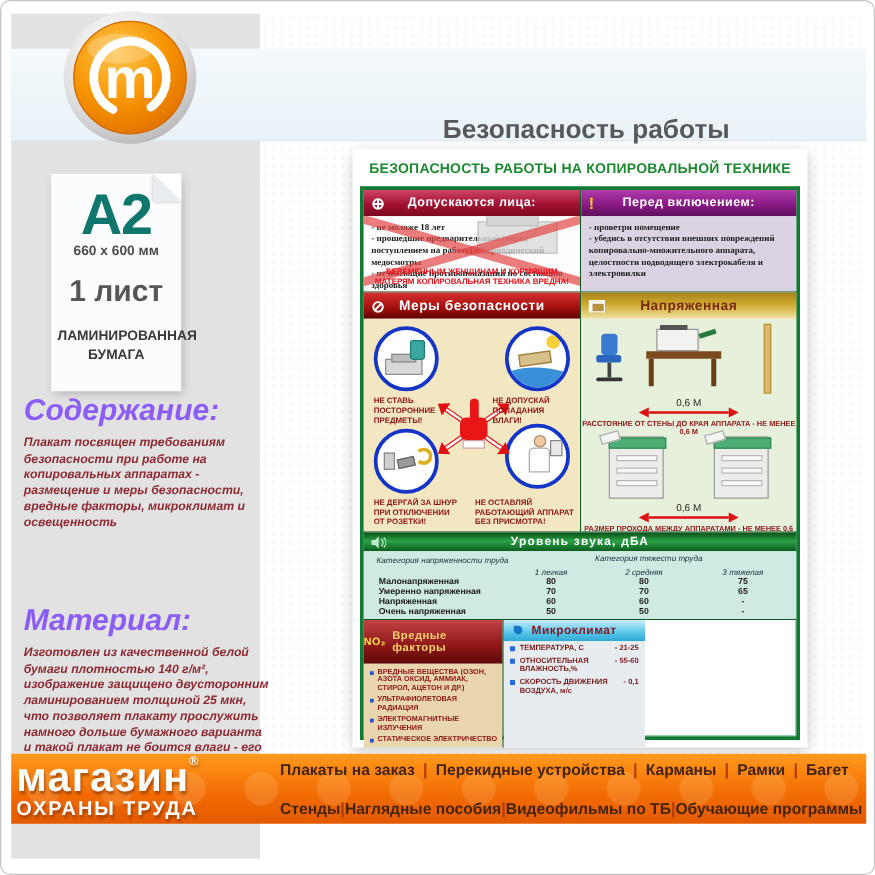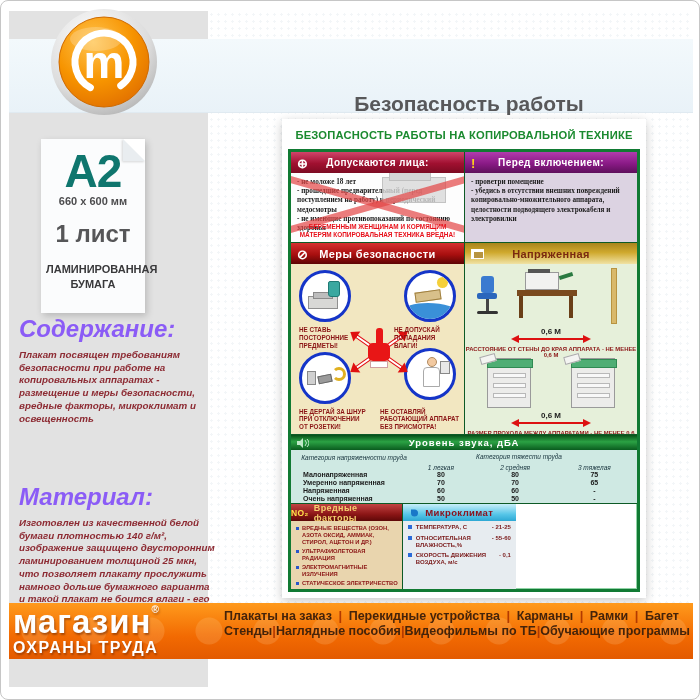--- a/index.html
+++ b/index.html
@@ -45,21 +45,21 @@
   .col{position:relative;display:flex;flex-direction:column;}
   .col+.col{border-left:1px solid #0d5a26;}
   .hdr{position:relative;height:21px;flex:none;display:flex;align-items:center;justify-content:center;
         font-weight:bold;color:#fff;font-size:10px;letter-spacing:.4px;}
   .hdr .h-icon{position:absolute;left:6px;top:50%;transform:translateY(-50%);display:flex;align-items:center;}
   .hdr-crimson{background:linear-gradient(180deg,#d0446a,#a01030 55%,#7c0a22);}
   .hdr-purple{background:linear-gradient(180deg,#b13bad,#8a1a86 55%,#5e0f5b);}
   .hdr-red{background:linear-gradient(180deg,#d63030,#a80f0f 55%,#5e0404);font-size:11px;}
   .hdr-gold{background:linear-gradient(180deg,#a8841c,#cfa92e 45%,#f0e2a4);color:#7a2a10;font-size:11px;}
   .hdr-green{height:15px;background:linear-gradient(180deg,#064f18,#2ba244 45%,#0a5c1f);font-size:9.5px;letter-spacing:1px;}
-  .hdr-no2{background:linear-gradient(180deg,#c24343,#8c1616 60%,#5e0808);font-size:9px;color:#f5cf6e;height:17px;}
+  .hdr-no2{background:linear-gradient(180deg,#c24343,#8c1616 60%,#5e0808);font-size:9px;color:#f5cf6e;height:35px;}
   .hdr-cyan{background:linear-gradient(180deg,#c8eef9,#57c6e8 60%,#2da8d4);color:#8a1420;font-size:9.5px;height:17px;}
   .hdr-olive{background:linear-gradient(180deg,#dede52,#a8a818 60%,#7c7c0c);color:#15217a;font-size:9.5px;height:17px;}
   .body{position:relative;flex:1;overflow:hidden;}
   .b-white{background:#fdfdfd;} .b-lav{background:#dcd3e2;} .b-cream{background:#f2e7c1;}
   .b-mint{background:#e6f0da;} .b-cyan{background:#cfe9e3;} .b-tan{background:#e9d5ae;}
   .b-gray{background:#e7ecf0;} .b-tan2{background:#ecd9b8;}
 
   .plist{margin:5px 4px 0 6px;padding:0;list-style:none;font-family:Liberation Serif, serif;}
   .plist li{font-size:7.2px;font-weight:bold;color:#1c1c1c;line-height:1.28;}
   .plist li:before{content:"- ";}
@@ -107,21 +107,21 @@
   .chair-pole{position:absolute;left:21px;top:35px;width:3px;height:12px;background:#444;}
   .chair-base{position:absolute;left:12px;top:47px;width:21px;height:3px;background:#333;border-radius:2px;}
   .desk-top{position:absolute;left:52px;top:26px;width:60px;height:6px;background:#7a4a1e;}
   .desk-leg1{position:absolute;left:54px;top:32px;width:4px;height:22px;background:#6a3f18;}
   .desk-leg2{position:absolute;left:104px;top:32px;width:4px;height:22px;background:#6a3f18;}
   .desk-copier{position:absolute;left:60px;top:8px;width:34px;height:18px;background:#f2f2f0;border:1px solid #999;}
   .desk-copier:before{content:"";position:absolute;left:2px;top:-4px;width:22px;height:4px;background:#555;}
   .desk-tray{position:absolute;left:94px;top:10px;width:14px;height:4px;background:#2a7a40;transform:rotate(-18deg);}
   .wall{position:absolute;right:20px;top:4px;width:6px;height:56px;background:#d9b96a;border:1px solid #b89440;}
   .meas{text-align:center;height:18px;}
-  .dlabel{font-size:8px;font-weight:bold;color:#222;line-height:1;}
+  .dlabel{font-size:8px;font-weight:normal;color:#222;line-height:1;}
   .dline{position:relative;height:0;border-top:2px solid #dd1111;width:64px;margin:2px auto 0;}
   .dline:before,.dline:after{content:"";position:absolute;top:-5px;border-top:4px solid transparent;border-bottom:4px solid transparent;}
   .dline:before{left:-8px;border-right:8px solid #dd1111;}
   .dline:after{right:-8px;border-left:8px solid #dd1111;}
   .pcap{font-size:5.9px;font-weight:bold;color:#8b1515;text-align:center;height:10px;}
   .scene2{position:relative;height:56px;}
   .mach{position:absolute;top:2px;width:44px;height:50px;background:#ececea;border:1px solid #9a9a9a;}
   .mach:before{content:"";position:absolute;left:-1px;top:0;width:44px;height:7px;background:#4fae74;border:1px solid #2f8a52;}
   .mach:after{content:"";position:absolute;left:-8px;top:-4px;width:14px;height:6px;background:#f4f4f2;border:1px solid #aaa;transform:rotate(-16deg);}
   .mach i{position:absolute;left:5px;width:33px;height:5px;background:#f8f8f8;border:1px solid #b8b8b8;}
@@ -166,21 +166,21 @@
         background:linear-gradient(180deg,#ff9a1c,#f26a02 60%,#e35a00);
         }
   .footer:before{content:"";position:absolute;inset:0;
         background-image:radial-gradient(circle at 26px 28px,rgba(255,230,180,.16) 13px,transparent 14px);
         background-size:58px 56px;}
   .f-logo{position:absolute;left:4px;top:2px;width:198px;text-align:left;color:#fff;line-height:1;}
   .f-l1{font-size:33px;font-weight:bold;letter-spacing:1px;text-shadow:1px 2px 2px rgba(110,40,0,.55);}
   .f-reg{font-size:10px;vertical-align:top;}
   .f-l2{font-size:16px;font-weight:bold;letter-spacing:1.5px;margin-top:2px;text-shadow:1px 2px 2px rgba(110,40,0,.55);}
   .links{position:absolute;left:215px;right:14px;top:5px;height:46px;display:flex;
-        flex-direction:column;justify-content:flex-start;}
+        flex-direction:column;justify-content:space-between;}
   .lrow{display:flex;align-items:center;justify-content:space-between;}
   .flink{font-size:12.5px;font-weight:bold;color:#44230a;cursor:pointer;white-space:nowrap;}
   .sep{color:#b33a00;font-weight:bold;font-size:13px;}
   .sep:before{content:"|";}
 </style>
 </head>
 <body>
 
 <div class="page">
   <div class="gray-band"></div>

